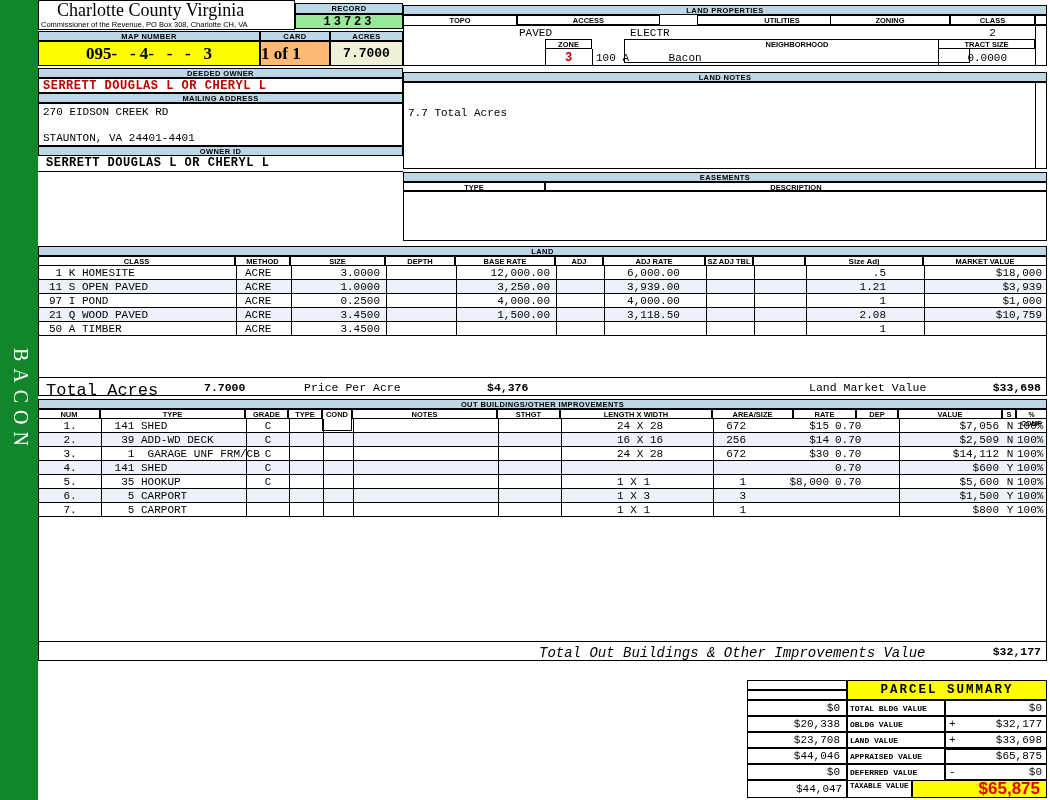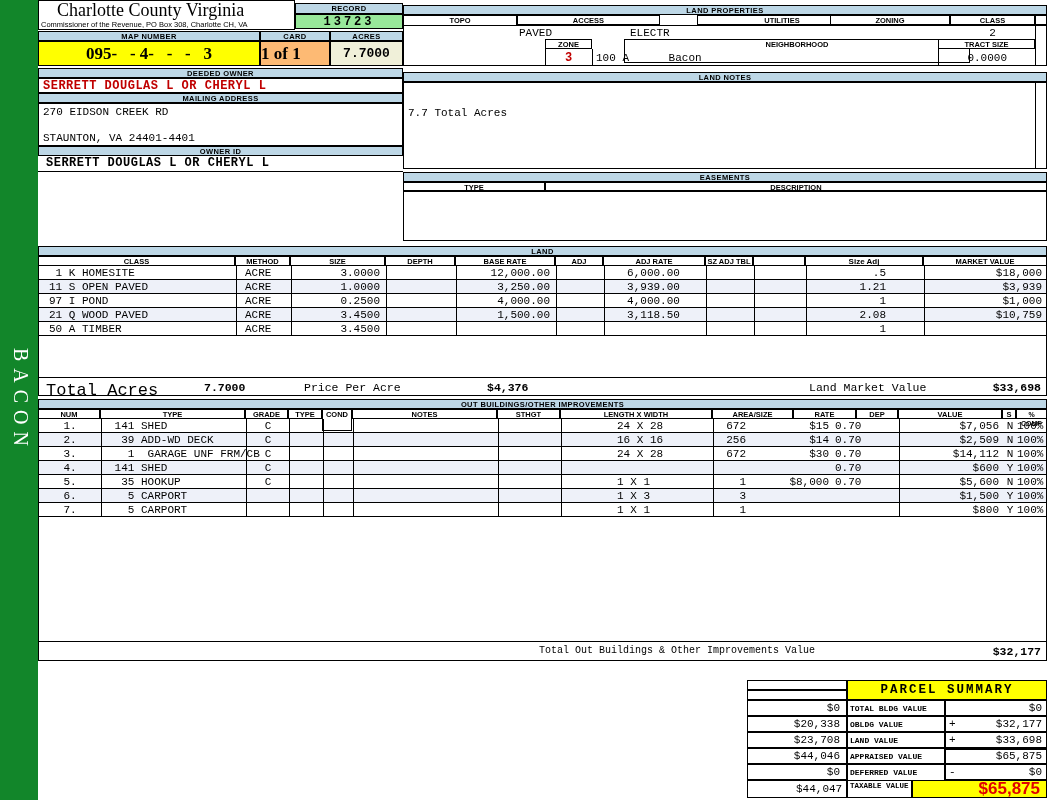--- a/index.html
+++ b/index.html
@@ -341,21 +341,21 @@
       <span class="oc9"></span>
       <span class="oc10"></span>
       <span class="oc11 vl">$800</span>
       <span class="oc12">Y</span>
       <span class="oc13">100%</span>
     </div>
 
   <div class="a" style="left:38px;top:517px;width:1009px;height:124px;border-left:1px solid #000;border-right:1px solid #000;"></div>
 
   <div class="a bx" style="left:38px;top:641px;width:1009px;height:20px;">
-    <span class="a m" style="left:500px;top:3px;font-size:10px;">Total Out Buildings &amp; Other Improvements Value</span>
+    <span class="a m" style="left:500px;top:3px;font-size:14px;font-style:italic;">Total Out Buildings &amp; Other Improvements Value</span>
     <span class="a m mb ra" style="left:900px;top:3px;width:102px;font-size:11.5px;">$32,177</span>
   </div>
 
   <div class="a pcell" style="left:747px;top:680px;width:100px;height:10px;"></div>
   <div class="a pcell" style="left:747px;top:690px;width:100px;height:10px;"></div>
   <div class="a pcell m mb" style="left:847px;top:680px;width:200px;height:20px;background:#ffff00;font-size:12.5px;letter-spacing:2px;text-align:center;line-height:19px;">PARCEL SUMMARY</div>
 
   <div class="a pcell m ra" style="left:747px;top:700px;width:100px;height:16px;line-height:15px;padding-right:6px;">$0</div>
   <div class="a pcell plabel" style="left:847px;top:700px;width:98px;height:16px;">TOTAL BLDG VALUE</div>
   <div class="a pcell" style="left:945px;top:700px;width:102px;height:16px;">

